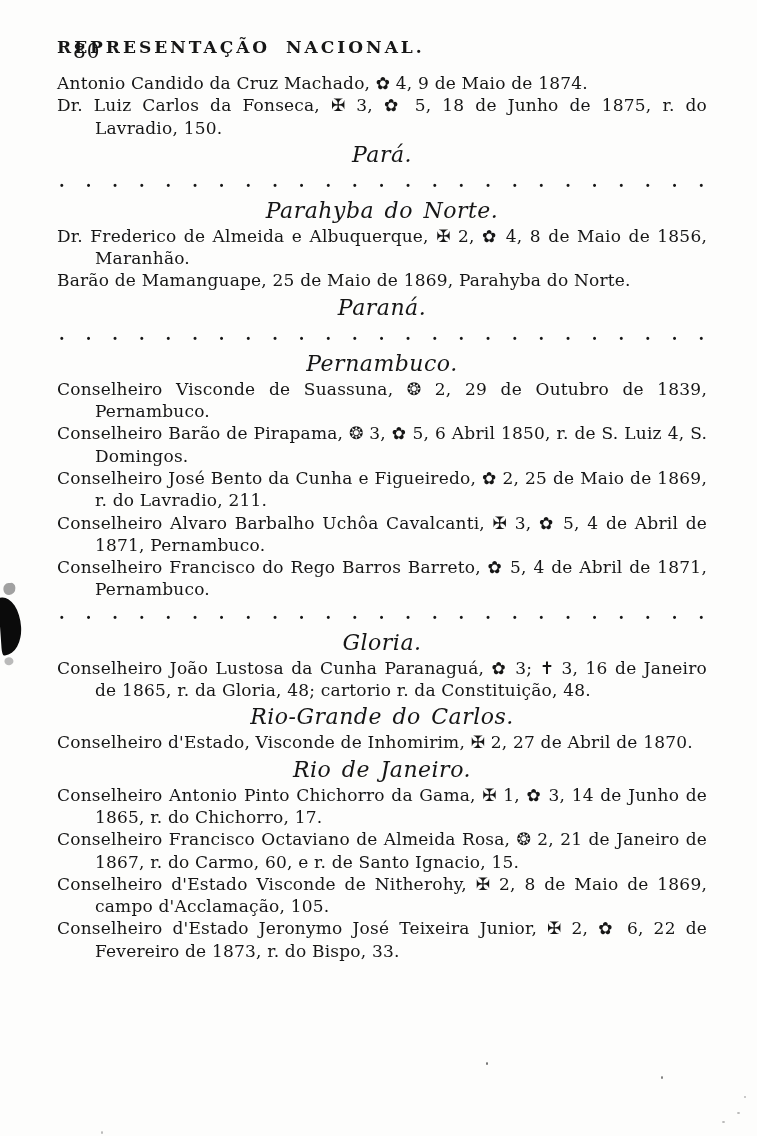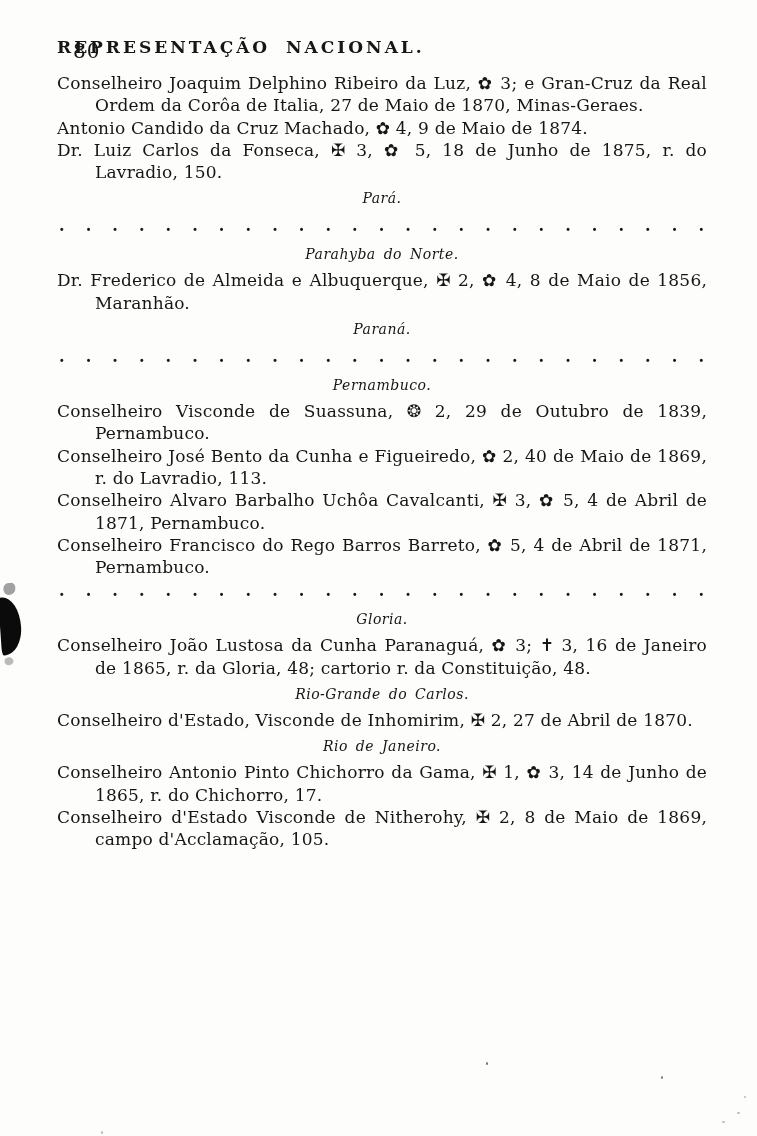--- a/index.html
+++ b/index.html
@@ -24,21 +24,21 @@
     letter-spacing:3px;word-spacing:7px;padding-top:5px;
   }
   .entry{
     font-size:17px;line-height:22.3px;
     text-align:justify;
     padding-left:38px;text-indent:-38px;
     letter-spacing:.2px;
   }
   .heading{
     text-align:center;font-style:italic;
-    font-size:14px;line-height:21px;
+    font-size:22px;line-height:21px;
     margin:5px 0 4px 0;
     letter-spacing:.5px;word-spacing:3px;
   }
   .dots-row{
     font-size:16px;font-weight:bold;line-height:20px;
     word-spacing:15.5px;letter-spacing:0;
     white-space:nowrap;overflow:hidden;
     padding:3px 0 3px 2px;
   }
   .ink-smudge{
@@ -69,52 +69,55 @@
 <body>
 
 <div class="page">
   <div class="content">
 
     <div class="header">
       <span class="page-number">80</span>
       <div class="title">REPRESENTAÇÃO NACIONAL.</div>
     </div>
 
-    <div class="entry">Conselheiro Joaquim Delphino Ribeiro da Luz, ✿ 3; e Gran-Cruz da Real Ordem da Corôa de Italia, 27 de Maio de 1870, Minas-Geraes.</div>
     <div class="entry">Antonio Candido da Cruz Machado, ✿ 4, 9 de Maio de 1874.</div>
     <div class="entry">Dr. Luiz Carlos da Fonseca, ✠ 3, ✿ 5, 18 de Junho de 1875, r. do Lavradio, 150.</div>
 
     <div class="heading">Pará.</div>
     <div class="dots-row">. . . . . . . . . . . . . . . . . . . . . . . . . .</div>
     <div class="heading">Parahyba do Norte.</div>
 
     <div class="entry">Dr. Frederico de Almeida e Albuquerque, ✠ 2, ✿ 4, 8 de Maio de 1856, Maranhão.</div>
+    <div class="entry">Barão de Mamanguape, 25 de Maio de 1869, Parahyba do Norte.</div>
 
     <div class="heading">Paraná.</div>
     <div class="dots-row">. . . . . . . . . . . . . . . . . . . . . . . . . .</div>
     <div class="heading">Pernambuco.</div>
 
     <div class="entry">Conselheiro Visconde de Suassuna, ❂ 2, 29 de Outubro de 1839, Pernambuco.</div>
-    <div class="entry">Conselheiro José Bento da Cunha e Figueiredo, ✿ 2, 40 de Maio de 1869, r. do Lavradio, 113.</div>
+    <div class="entry">Conselheiro Barão de Pirapama, ❂ 3, ✿ 5, 6 Abril 1850, r. de S. Luiz 4, S. Domingos.</div>
+    <div class="entry">Conselheiro José Bento da Cunha e Figueiredo, ✿ 2, 25 de Maio de 1869, r. do Lavradio, 211.</div>
     <div class="entry">Conselheiro Alvaro Barbalho Uchôa Cavalcanti, ✠ 3, ✿ 5, 4 de Abril de 1871, Pernambuco.</div>
     <div class="entry">Conselheiro Francisco do Rego Barros Barreto, ✿ 5, 4 de Abril de 1871, Pernambuco.</div>
 
     <div class="dots-row">. . . . . . . . . . . . . . . . . . . . . . . . . .</div>
     <div class="heading">Gloria.</div>
 
     <div class="entry">Conselheiro João Lustosa da Cunha Paranaguá, ✿ 3; ✝ 3, 16 de Janeiro de 1865, r. da Gloria, 48; cartorio r. da Constituição, 48.</div>
 
     <div class="heading">Rio-Grande do Carlos.</div>
 
     <div class="entry">Conselheiro d'Estado, Visconde de Inhomirim, ✠ 2, 27 de Abril de 1870.</div>
 
     <div class="heading">Rio de Janeiro.</div>
 
     <div class="entry">Conselheiro Antonio Pinto Chichorro da Gama, ✠ 1, ✿ 3, 14 de Junho de 1865, r. do Chichorro, 17.</div>
+    <div class="entry">Conselheiro Francisco Octaviano de Almeida Rosa, ❂ 2, 21 de Janeiro de 1867, r. do Carmo, 60, e r. de Santo Ignacio, 15.</div>
     <div class="entry">Conselheiro d'Estado Visconde de Nitherohy, ✠ 2, 8 de Maio de 1869, campo d'Acclamação, 105.</div>
+    <div class="entry">Conselheiro d'Estado Jeronymo José Teixeira Junior, ✠ 2, ✿ 6, 22 de Fevereiro de 1873, r. do Bispo, 33.</div>
 
   </div>
 
   <div class="ink-smudge"></div>
   <div class="speck s1"></div>
   <div class="speck s2"></div>
   <div class="speck s3"></div>
   <div class="speck s4"></div>
   <div class="speck s5"></div>
   <div class="speck s6"></div>

